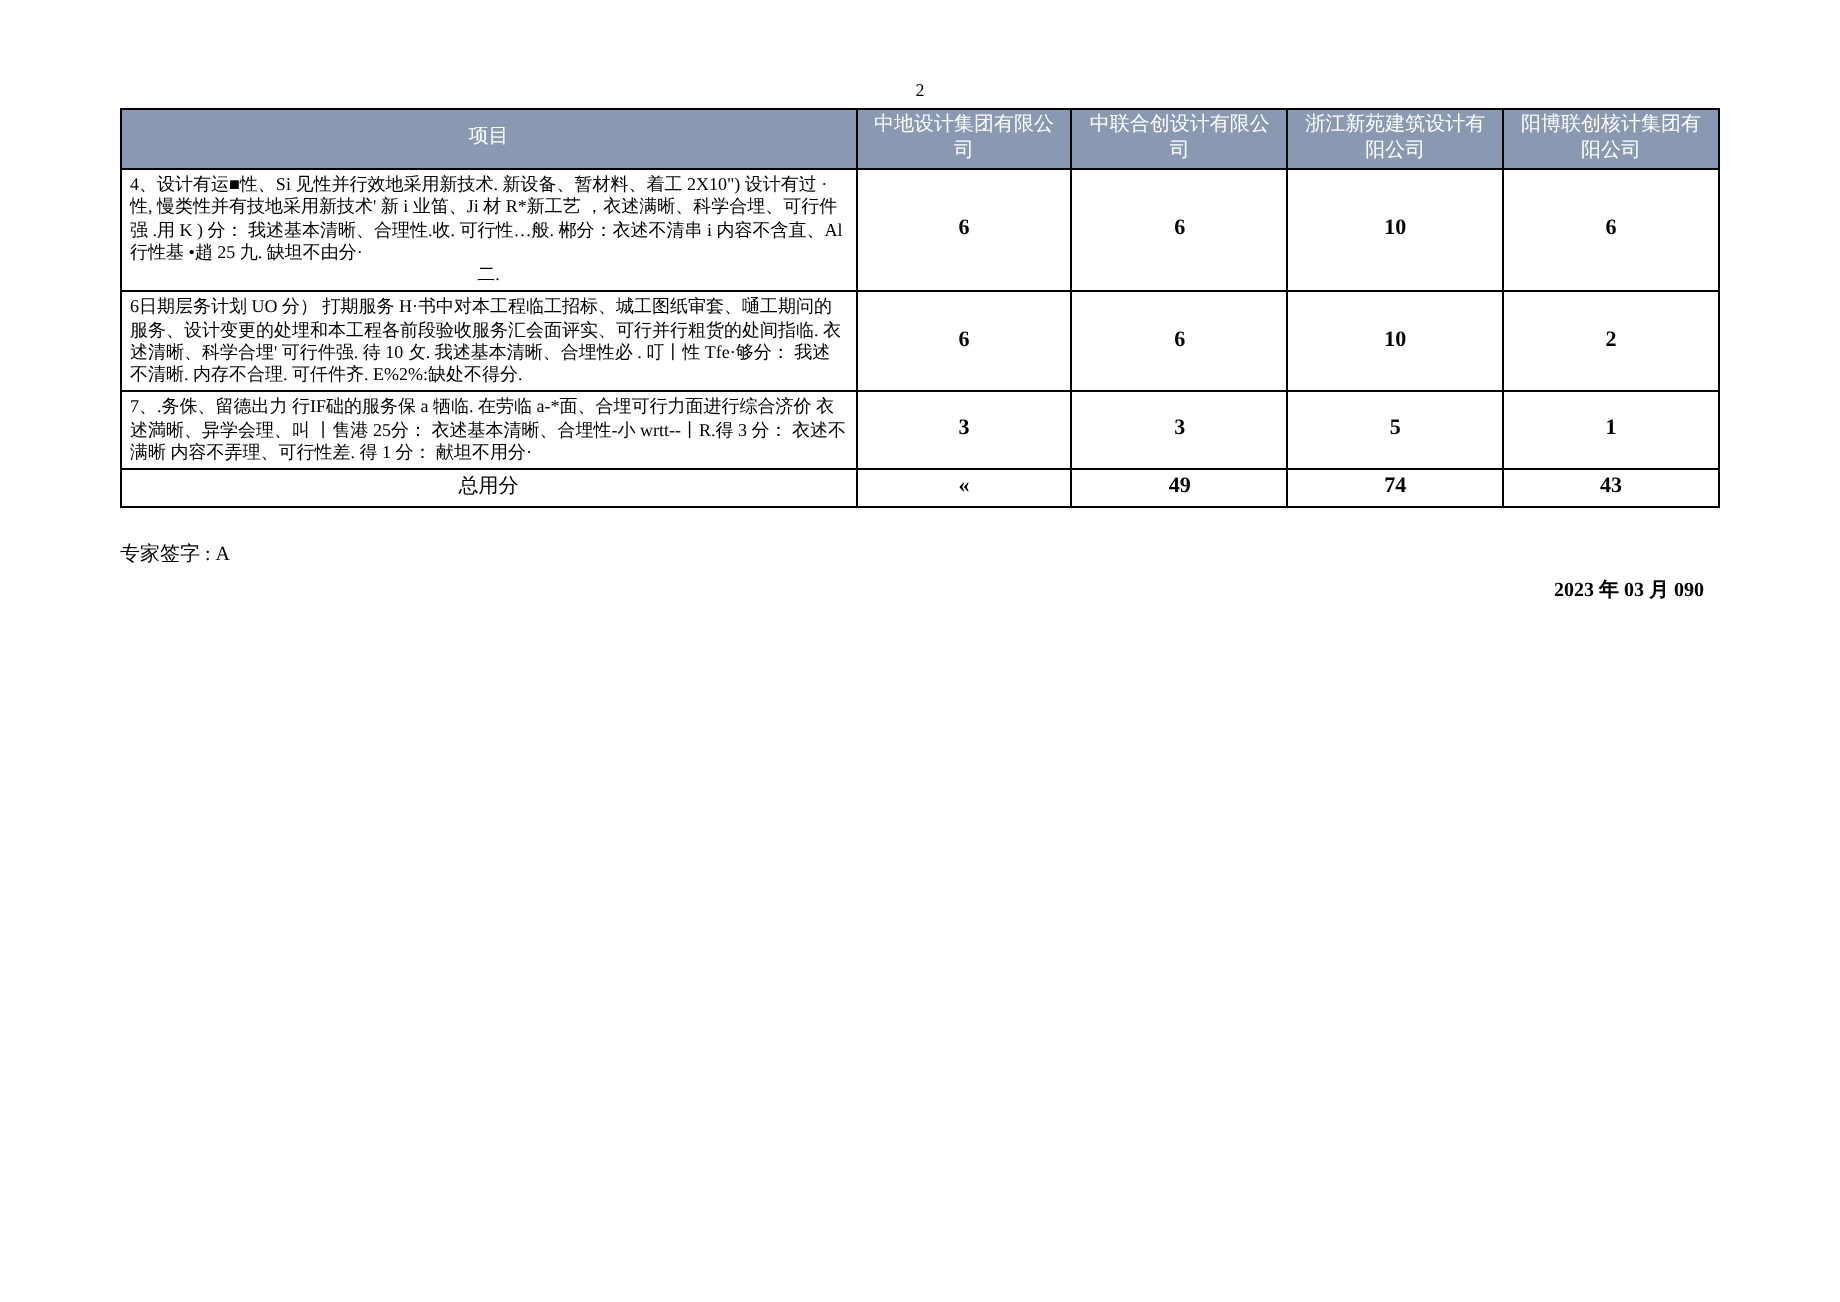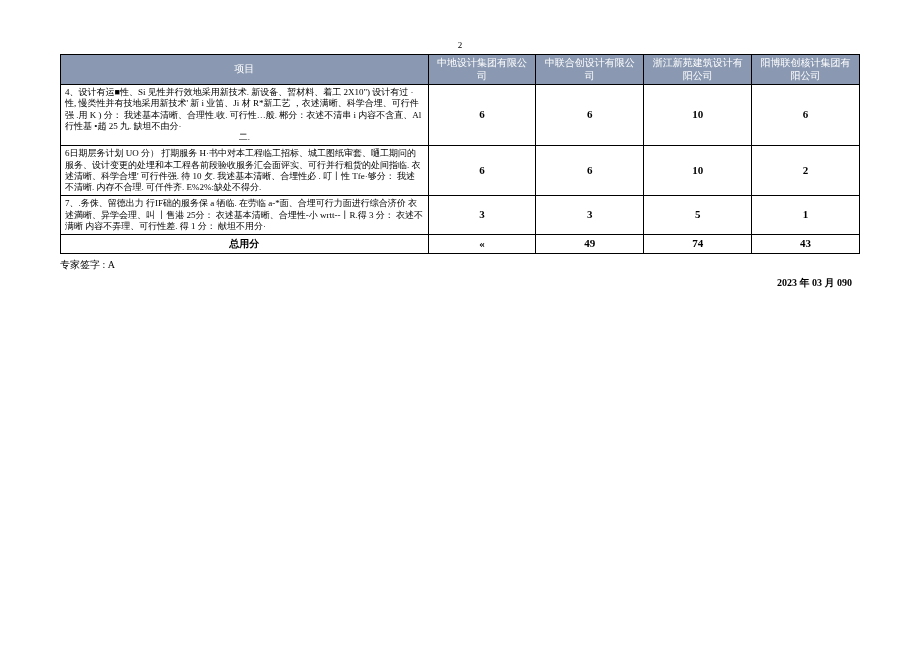--- a/index.html
+++ b/index.html
@@ -6,22 +6,22 @@
     body { font-family: "SimSun", serif; background: #fff; font-size: 10px; color: #000; }
     .page { width: 920px; height: 651px; padding: 40px 60px 0 60px; position: relative; }
     .page-num { text-align: center; font-size: 9px; margin-bottom: 4px; }
     table { border-collapse: collapse; width: 100%; table-layout: fixed; }
     th, td { border: 1px solid #000; padding: 2px 4px; vertical-align: middle; line-height: 1.25; }
     th { background: #8a99b1; color: #fff; font-weight: normal; text-align: center; font-size: 10px; }
     th.proj-col { width: 46%; }
     th.score-col { width: 13.5%; }
     td.label { font-size: 9px; text-align: left; word-break: break-all; margin-top: 22px; }
     td.score { text-align: center; font-weight: bold; font-size: 11px; }
-    td.total-label { text-align: center; font-size: 10px; font-weight: bold; }
-    .sign-row { margin-top: 4px; font-size: 10px; }
+    td.total-label { text-align: center; font-size: 10px; }
+    .sign-row { margin-top: 16px; font-size: 10px; }
     .date-row { text-align: right; font-size: 10px; font-weight: bold; margin-top: 4px; padding-right: 8px; font-family: Liberation Serif, serif; }
     .sub-center { display: block; text-align: center; font-size: 9px; }
   </style>
 </head>
 <body>
 
 <div class="page">
   <div class="page-num">2</div>
 
   <table>

